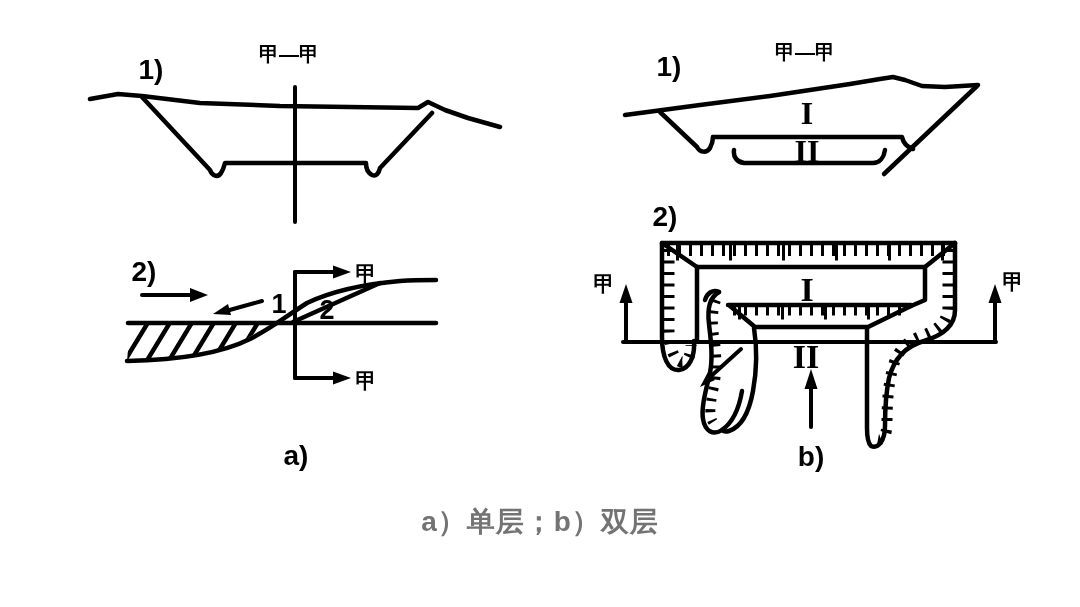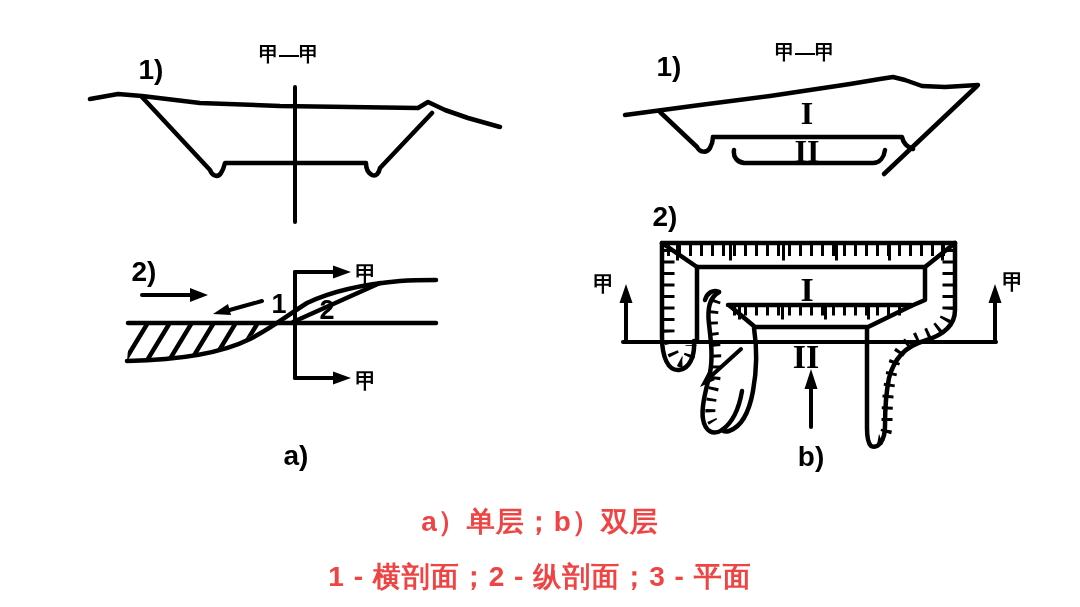--- a/index.html
+++ b/index.html
@@ -6,21 +6,21 @@
   #stage{position:relative;width:1080px;height:607px;background:#ffffff;overflow:hidden;
          font-family:"Liberation Sans",sans-serif;}
   svg{position:absolute;left:0;top:0;}
   .stroke{fill:none;stroke:#000;stroke-width:4.5;stroke-linecap:round;stroke-linejoin:round;}
   .thin{stroke-width:4;}
   .teeth{fill:none;stroke:#000;stroke-linecap:butt;}
   .solid{fill:#000;stroke:none;}
   .lbl{font-family:"Liberation Sans",sans-serif;font-weight:900;fill:#000;}
   .roman{font-family:"Liberation Serif",serif;font-weight:700;fill:#000;}
   .cjk{font-family:"Liberation Sans",sans-serif;font-weight:900;fill:#000;}
-  .caption{position:absolute;left:0;width:100%;text-align:center;color:#ef4444;
+  .caption{position:absolute;left:0;width:100%;text-align:center;color:#737373;
            font-weight:700;font-size:28px;letter-spacing:1px;}
   #cap1{top:503px;}
   #cap2{top:558px;}
 </style>
 </head>
 <body>
 
 <div id="stage">
   <svg width="1080" height="607" viewBox="0 0 1080 607">
 
@@ -125,14 +125,13 @@
       <text class="roman" x="807" y="301" font-size="34" text-anchor="middle">I</text>
       <text class="roman" x="806" y="368" font-size="34" text-anchor="middle">II</text>
       <path class="stroke thin" d="M811,427 L811,388"></path>
       <path class="solid" d="M811,369 L804.5,389 L817.5,389 Z"></path>
 
       <text class="lbl" x="811" y="466" font-size="28" text-anchor="middle">b)</text>
     </g>
   </svg>
 
   <div id="cap1" class="caption">a）单层；b）双层</div>
-  <div id="cap2" class="caption">1 - 横剖面；2 - 纵剖面；3 - 平面</div>
 </div>
 
 </body></html>

